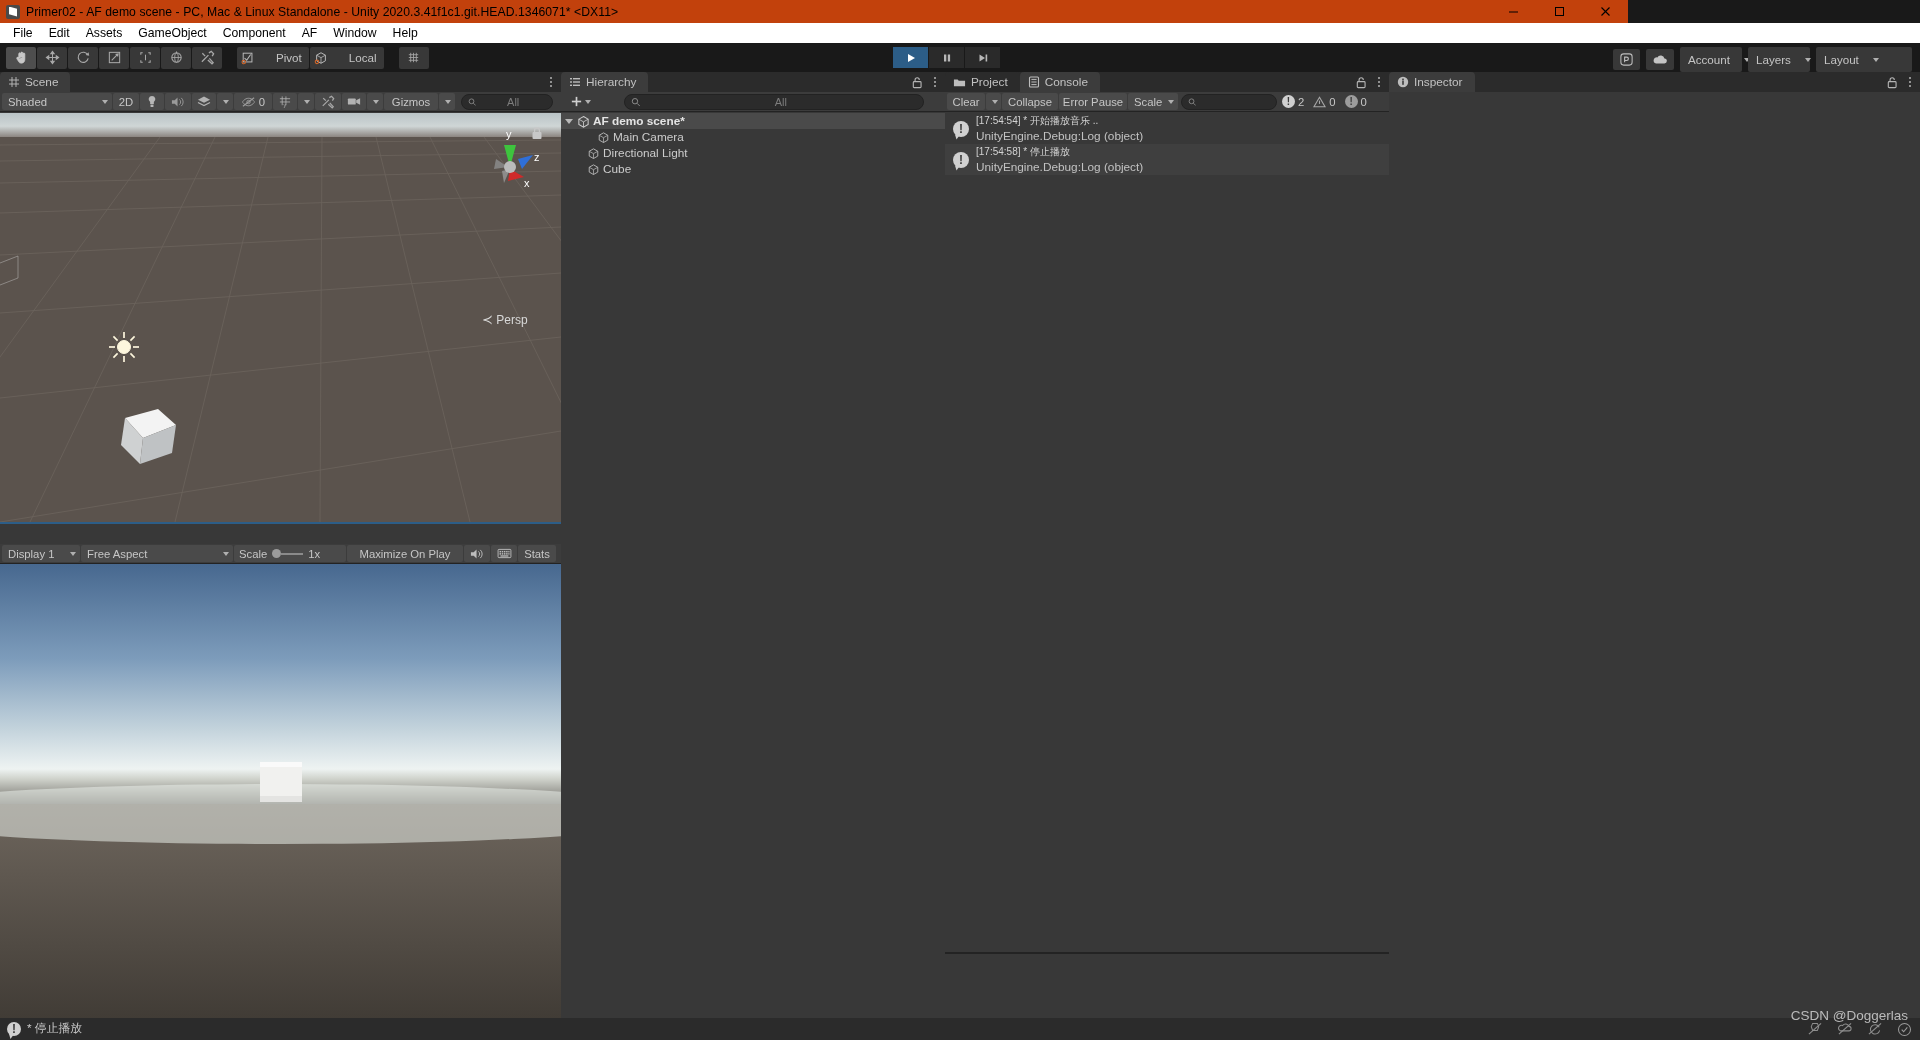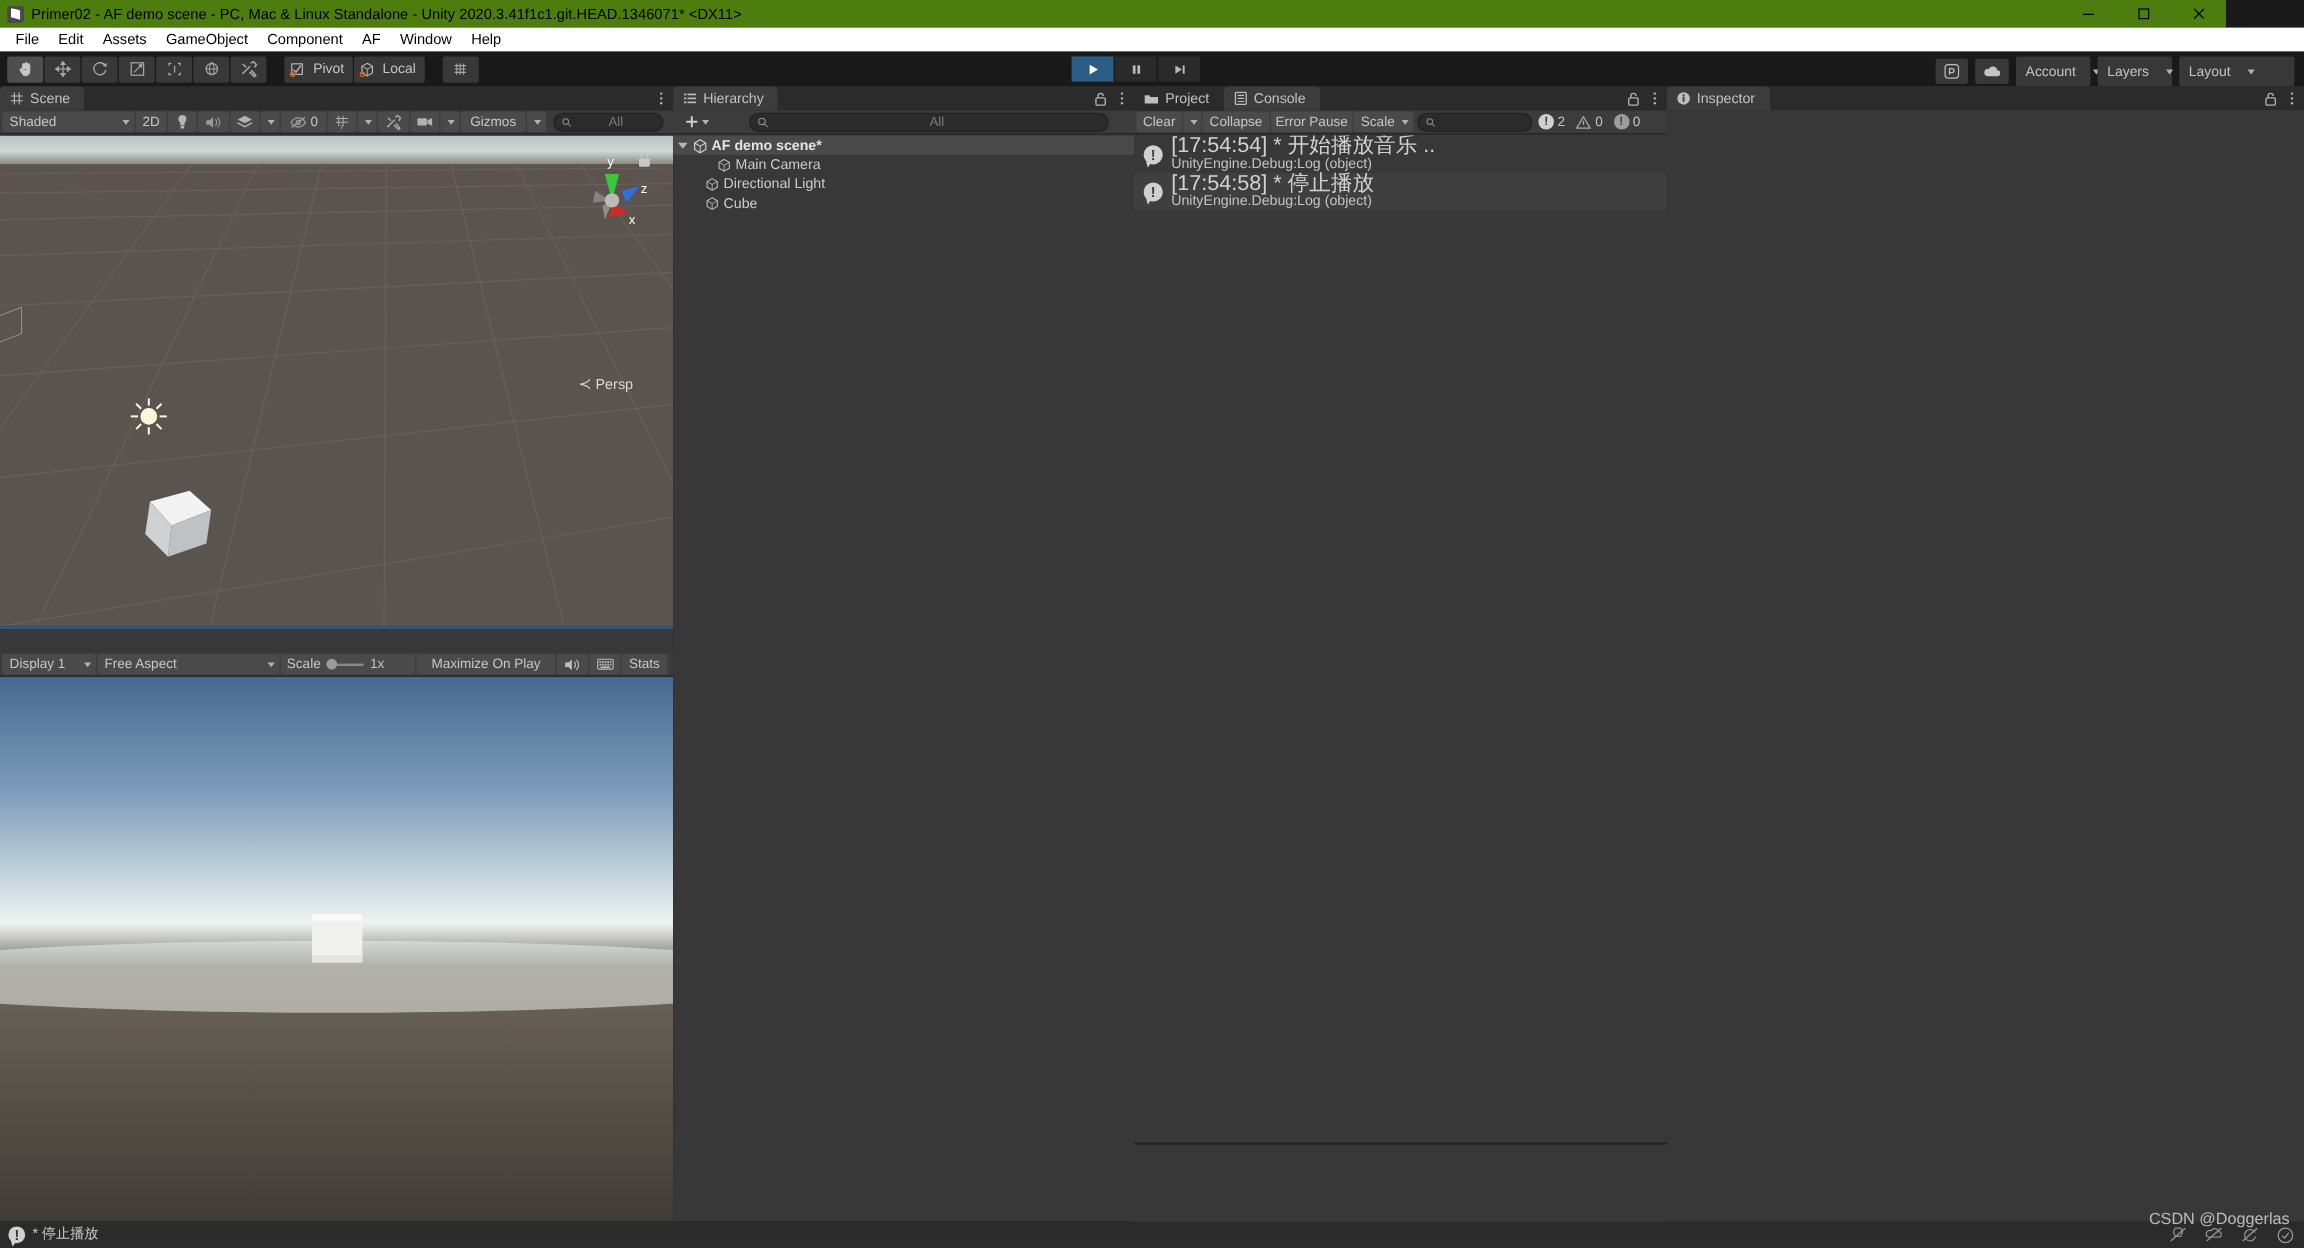--- a/index.html
+++ b/index.html
@@ -7,22 +7,22 @@
     width: 1920px; height: 1040px;
     background: #191919;
     font-family: "Liberation Sans", sans-serif;
     overflow: hidden;
     -webkit-font-smoothing: antialiased;
   }
   .app { position: relative; width: 1920px; height: 1040px; }
 
   
   .titlebar {
-    position: absolute; left: 0; top: 0; width: 1855px; height: 23px;
-    background: #4d7c0f; display: flex; align-items: center;
+    position: absolute; left: 0; top: 0; width: 1628px; height: 23px;
+    background: #c2410c; display: flex; align-items: center;
   }
   .tb-appicon {
     width: 14px; height: 14px; margin-left: 6px; margin-right: 6px;
     background: #4a4a4a; border-radius: 2px; position: relative; flex: none;
   }
   .tb-appicon::after {
     content: ""; position: absolute; left: 3px; top: 2px;
     width: 8px; height: 10px; background: #fff; clip-path: polygon(0 0,100% 22%,100% 100%,0 78%);
   }
   .tb-title { font-size: 12.2px; color: #000; letter-spacing: 0.05px; white-space: nowrap; }
@@ -52,21 +52,21 @@
     width: 30px; height: 22px; background: #383838; border: none;
     display: flex; align-items: center; justify-content: center;
     margin-right: 1px; border-radius: 2px; position: relative;
   }
   .tbtn.first { margin-left: 6px; }
   .tbtn.active { background: #4e4e4e; }
   .tbtn svg { display: block; }
   .spacer-sm { width: 14px; }
   .tglbtn {
     height: 22px; background: #383838; display: flex; align-items: center;
-    padding: 0 7px 0 4px; border-radius: 2px; margin-right: 1px; gap: 6px;
+    padding: 0 7px 0 4px; border-radius: 2px; margin-right: 1px; gap: 21px;
   }
   .tglbtn .lbl { font-size: 11.6px; color: #c4c4c4; }
 
   
   .playctl { position: absolute; left: 893px; top: 47px; display: flex; }
   .pbtn {
     width: 35px; height: 21px; background: #2a2a2a; display: flex;
     align-items: center; justify-content: center; margin-right: 1px;
   }
   .pbtn.on { background: #2c5d87; }
@@ -138,21 +138,21 @@
   .hrow.scene { background: #4a4a4a; }
   .hrow .lbl { font-size: 11.8px; color: #cccccc; white-space: nowrap; }
   .hrow.scene .lbl { color: #e4e4e4; font-weight: bold; }
   .tri { width: 0; height: 0; border-left: 4.5px solid transparent; border-right: 4.5px solid transparent; border-top: 5px solid #b8b8b8; margin-right: 1px; }
 
   
   .console-list { position: absolute; background: #383838; overflow: hidden; }
   .crow { height: 31px; display: flex; align-items: center; padding-left: 8px; gap: 7px; }
   .crow.alt { background: #3f3f3f; }
   .crow-txt { display: flex; flex-direction: column; gap: 1px; }
-  .crow-l1 { font-size: 18px; color: #d2d2d2; line-height: 14px; white-space: nowrap; }
+  .crow-l1 { font-size: 10px; color: #d2d2d2; line-height: 14px; white-space: nowrap; }
   .crow-l2 { font-size: 11.8px; color: #c2c2c2; line-height: 14px; white-space: nowrap; }
   .logicon {
     width: 16px; height: 16px; border-radius: 50%; background: #d0d0d0;
     display: flex; align-items: center; justify-content: center; flex: none; position: relative;
   }
   .logicon::before {
     content: "!"; font-size: 12px; font-weight: bold; color: #3a3a3a;
     font-family: "Liberation Sans", sans-serif; line-height: 16px;
   }
   .logicon::after {

